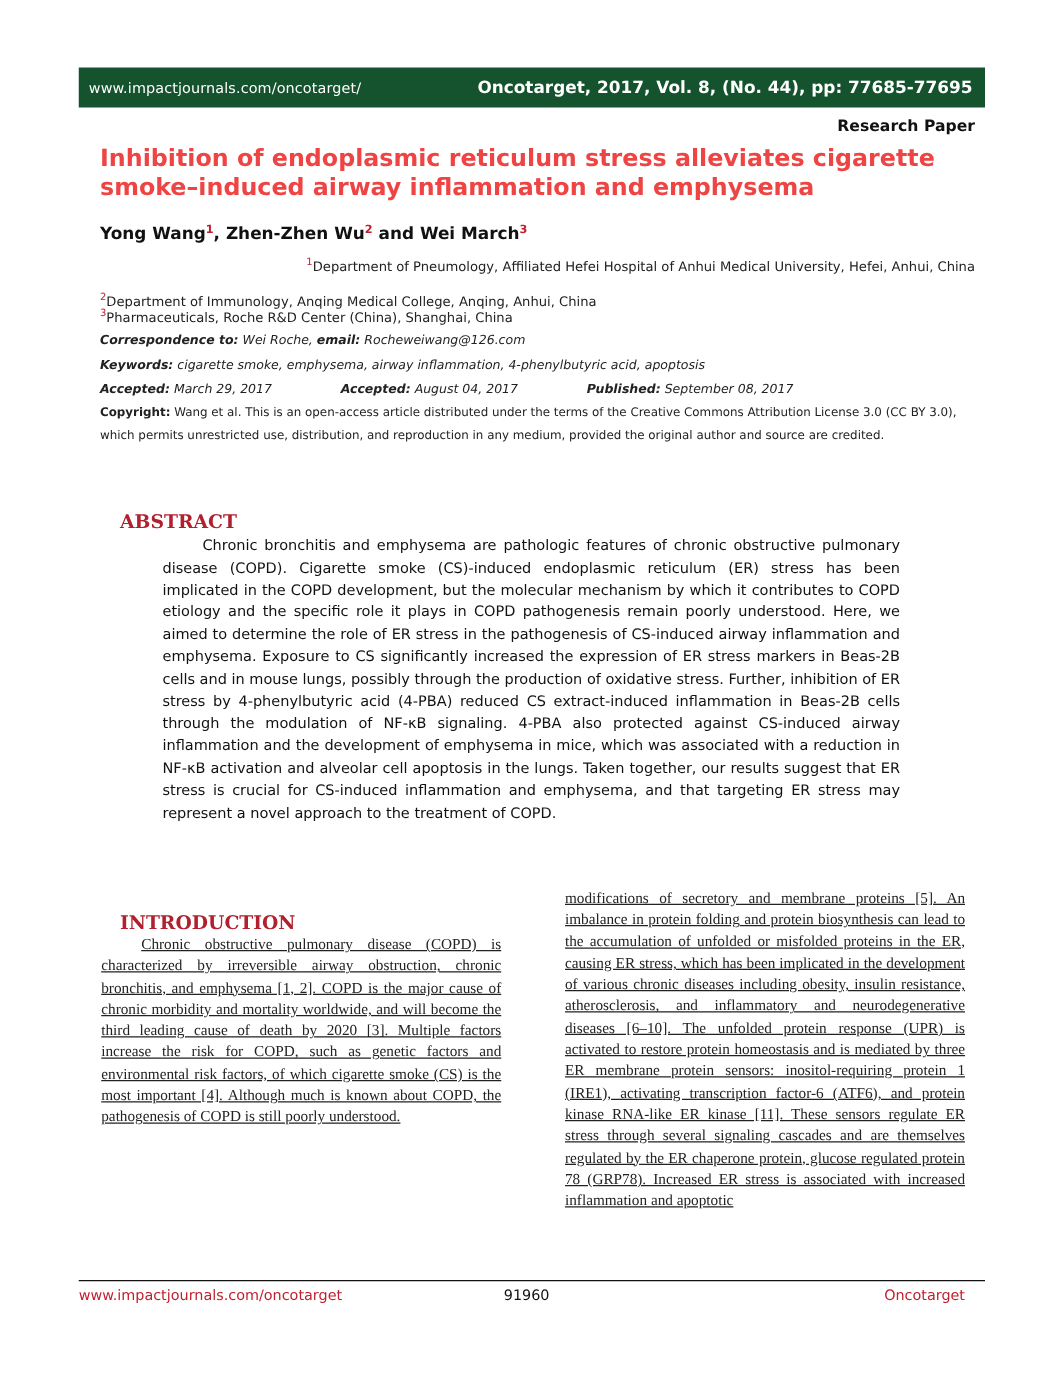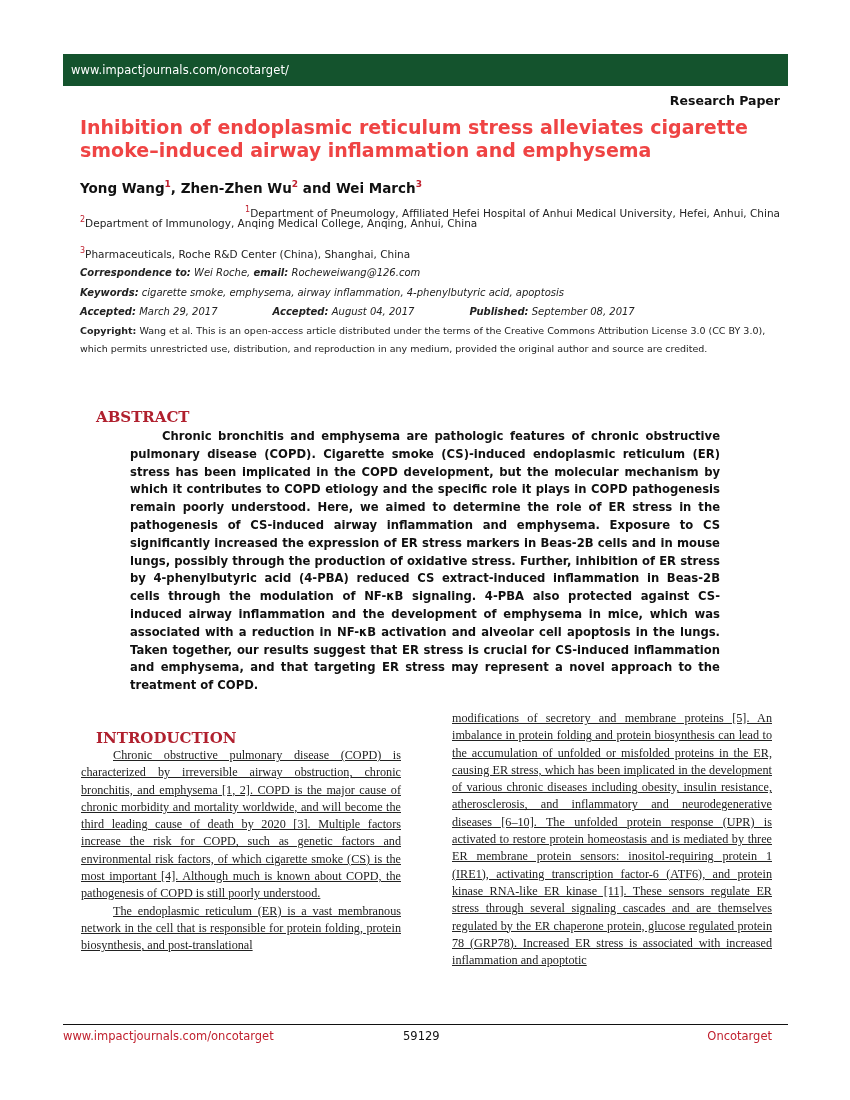--- a/index.html
+++ b/index.html
@@ -22,35 +22,35 @@
     line-height: 23px; margin: 0;
   }
   .authors {
     position: absolute; left: 80px; top: 179px; font-family: "DejaVu Sans", sans-serif;
     font-size: 13.5px; font-weight: bold; color: #111;
   }
   .authors sup { color: #c0202e; font-size: 9px; }
   .meta { position: absolute; left: 80px; width: 700px; font-family: "DejaVu Sans", sans-serif; font-size: 10.5px; color: #222; }
   .meta sup { color: #c0202e; font-size: 8px; }
   .aff1 { top: 205px; text-align: right; }
-  .aff2 { top: 215px; }
+  .aff2 { top: 233px; }
   .aff3 { top: 246px; }
   .corr { top: 267px; font-style: italic; font-size: 10px; }
   .kw { top: 287px; font-style: italic; font-size: 10px; }
   .dates { top: 306px; font-style: italic; font-size: 10px; display: flex; }
   .dates span.block { margin-right: 55px; }
   .copyright { top: 322px; font-size: 9.5px; line-height: 18px; width: 693px; }
   b { font-weight: bold; }
   .section-heading {
     position: absolute; font-family: "DejaVu Serif", serif; font-weight: bold; color: #b0202e; font-size: 15px; margin: 16px;
   }
   .abstract-heading { left: 80px; top: 392px; }
   .abstract-body {
     position: absolute; left: 130px; top: 428px; width: 590px;
-    font-family: "DejaVu Sans", sans-serif; font-weight: bold; font-size: 11.6px; line-height: 17.8px;
+    font-family: "DejaVu Sans", sans-serif; font-weight: normal; font-size: 11.6px; line-height: 17.8px;
     text-align: justify; text-indent: 32px; color: #111; margin: 0;
   }
   .intro-heading { left: 80px; top: 713px; }
   .col {
     position: absolute; width: 320px; font-family: "Liberation Serif", serif; font-size: 12.2px; line-height: 17.3px;
     text-align: justify; color: #222; margin: 0; text-decoration: underline;
   }
   .col p { margin: 0; text-indent: 32px; }
   .col p.noindent { text-indent: 0; }
   .col-left { left: 81px; top: 747px; }
@@ -59,20 +59,21 @@
   .footer { position: absolute; top: 1029px; font-family: "DejaVu Sans", sans-serif; font-size: 11.5px; }
   .footer-url { left: 63px; color: #c0202e; }
   .footer-page { left: 403px; color: #111; }
   .footer-journal { right: 78px; color: #c0202e; }
 </style>
 </head>
 <body>
 
 <div class="header-bar">
   <span class="header-url">www.impactjournals.com/oncotarget/</span>
+  <span class="header-citation">Oncotarget, 2017, Vol. 8, (No. 44), pp: 77685-77695</span>
 </div>
 
 <div class="article-type">Research Paper</div>
 
 <h1 class="title">Inhibition of endoplasmic reticulum stress alleviates cigarette smoke–induced airway inflammation and emphysema</h1>
 
 <div class="authors">
   <span>Yong Wang</span><sup>1</sup><span>, </span><span>Zhen-Zhen Wu</span><sup>2</sup><span> and </span><span>Wei March</span><sup>3</sup>
 </div>
 
@@ -103,23 +104,22 @@
   <span>Wang et al. This is an open-access article distributed under the terms of the Creative Commons Attribution License 3.0 (CC BY 3.0), which permits unrestricted use, distribution, and reproduction in any medium, provided the original author and source are credited.</span>
 </div>
 
 <h2 class="section-heading abstract-heading">ABSTRACT</h2>
 <p class="abstract-body">Chronic bronchitis and emphysema are pathologic features of chronic obstructive pulmonary disease (COPD). Cigarette smoke (CS)-induced endoplasmic reticulum (ER) stress has been implicated in the COPD development, but the molecular mechanism by which it contributes to COPD etiology and the specific role it plays in COPD pathogenesis remain poorly understood. Here, we aimed to determine the role of ER stress in the pathogenesis of CS-induced airway inflammation and emphysema. Exposure to CS significantly increased the expression of ER stress markers in Beas-2B cells and in mouse lungs, possibly through the production of oxidative stress. Further, inhibition of ER stress by 4-phenylbutyric acid (4-PBA) reduced CS extract-induced inflammation in Beas-2B cells through the modulation of NF-κB signaling. 4-PBA also protected against CS-induced airway inflammation and the development of emphysema in mice, which was associated with a reduction in NF-κB activation and alveolar cell apoptosis in the lungs. Taken together, our results suggest that ER stress is crucial for CS-induced inflammation and emphysema, and that targeting ER stress may represent a novel approach to the treatment of COPD.</p>
 
 <h2 class="section-heading intro-heading">INTRODUCTION</h2>
 
 <div class="col col-left">
   <p>Chronic obstructive pulmonary disease (COPD) is characterized by irreversible airway obstruction, chronic bronchitis, and emphysema [1, 2]. COPD is the major cause of chronic morbidity and mortality worldwide, and will become the third leading cause of death by 2020 [3]. Multiple factors increase the risk for COPD, such as genetic factors and environmental risk factors, of which cigarette smoke (CS) is the most important [4]. Although much is known about COPD, the pathogenesis of COPD is still poorly understood.</p>
-  <p>The endoplasmic reticulum (ER) is a vast membranous network in the cell that is responsible for protein folding, protein biosynthesis, and post-translational</p>
 </div>
 
 <div class="col col-right">
   <p class="noindent">modifications of secretory and membrane proteins [5]. An imbalance in protein folding and protein biosynthesis can lead to the accumulation of unfolded or misfolded proteins in the ER, causing ER stress, which has been implicated in the development of various chronic diseases including obesity, insulin resistance, atherosclerosis, and inflammatory and neurodegenerative diseases [6–10]. The unfolded protein response (UPR) is activated to restore protein homeostasis and is mediated by three ER membrane protein sensors: inositol-requiring protein 1 (IRE1), activating transcription factor-6 (ATF6), and protein kinase RNA-like ER kinase [11]. These sensors regulate ER stress through several signaling cascades and are themselves regulated by the ER chaperone protein, glucose regulated protein 78 (GRP78). Increased ER stress is associated with increased inflammation and apoptotic</p>
 </div>
 
 <div class="footer-rule"></div>
 <span class="footer footer-url">www.impactjournals.com/oncotarget</span>
-<span class="footer footer-page">59129</span>
+<span class="footer footer-page">91960</span>
 <span class="footer footer-journal">Oncotarget</span>
 
 </body></html>

